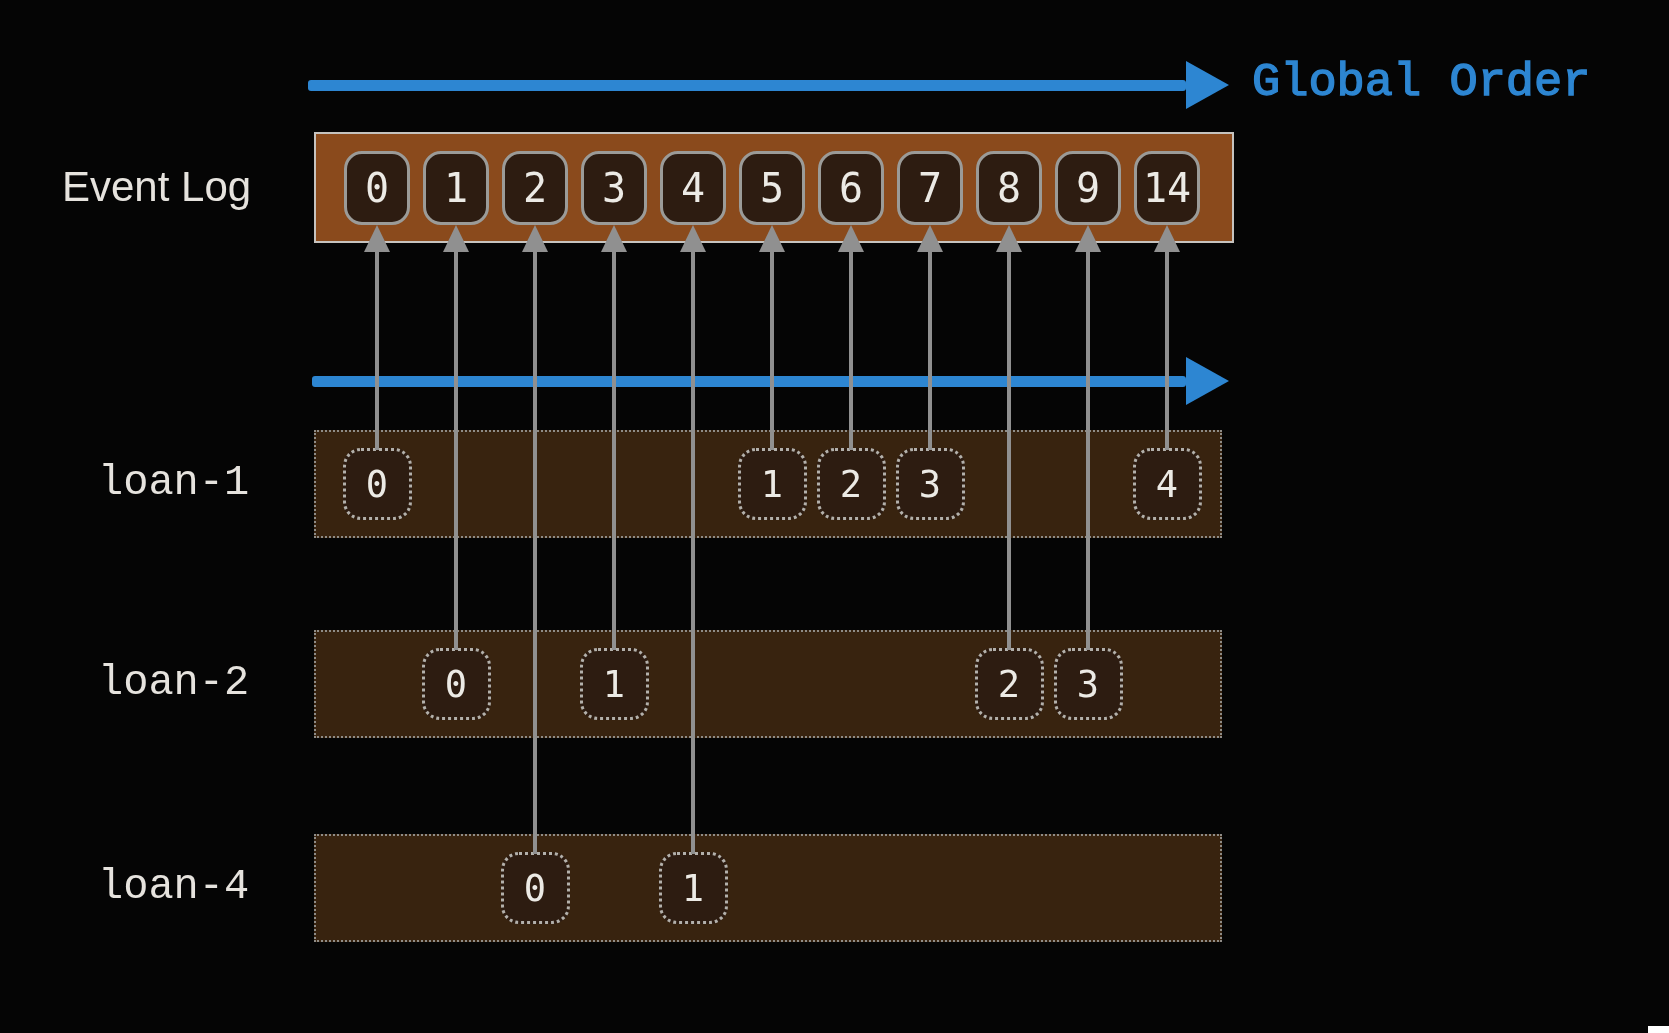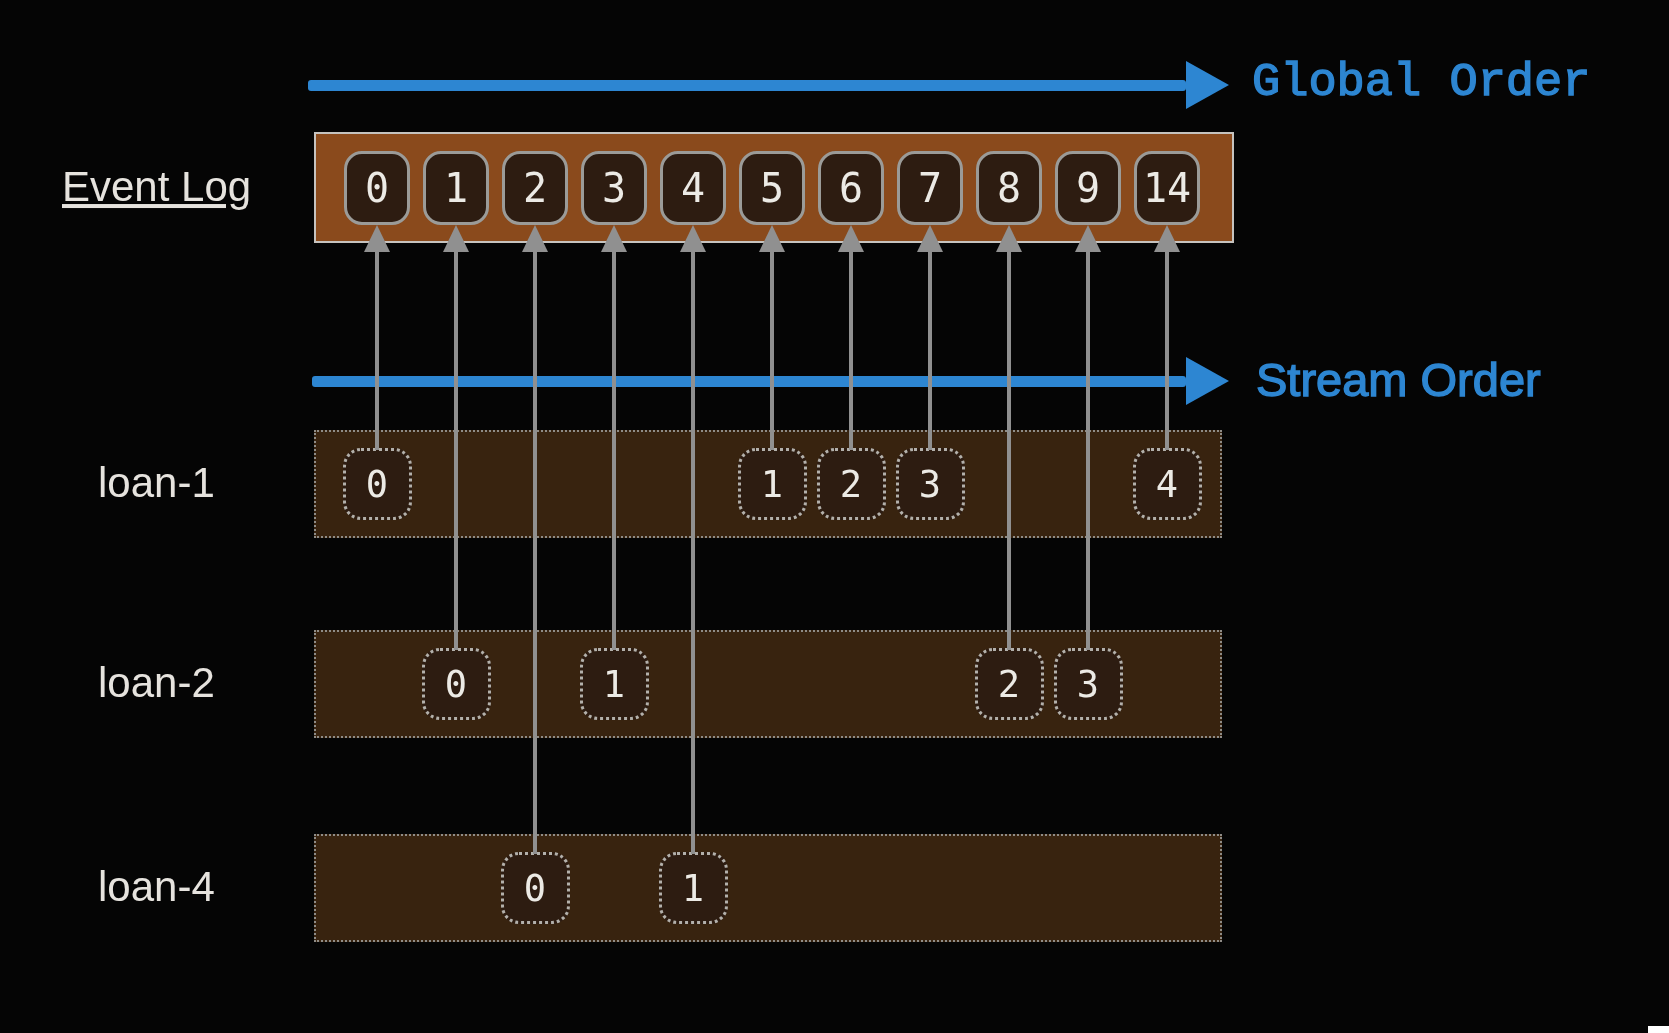--- a/index.html
+++ b/index.html
@@ -1,48 +1,47 @@
 <!DOCTYPE html>
 <html><head>
 <meta charset="utf-8">
 <style>
   *{box-sizing:border-box;margin:0;padding:0;}
   html,body{background:#000;}
   .canvas{position:relative;width:1669px;height:1033px;background:var(--bg,#050505);overflow:hidden;
           font-family:"Liberation Sans",sans-serif;}
-  .sans-label{position:absolute;color:var(--text-light);font-size:42px;transform:translateY(-52%);white-space:nowrap;text-decoration:underline;}
+  .sans-label{position:absolute;color:var(--text-light);font-size:42px;transform:translateY(-52%);white-space:nowrap;}
   .blue-label{position:absolute;font-size:47px;color:var(--accent);transform:translateY(-52%);white-space:nowrap;
               -webkit-text-stroke:1.4px var(--accent);}
   .shaft{position:absolute;height:11px;background:var(--accent);border-radius:3px;}
   .head{position:absolute;width:0;height:0;border-top:24px solid transparent;border-bottom:24px solid transparent;border-left:43px solid var(--accent);}
   .log{position:absolute;background:var(--log-fill);border:2px solid var(--log-border);}
   .log-box{position:absolute;background:var(--box-fill);border:3px solid var(--box-border);border-radius:18px;
            display:flex;align-items:center;justify-content:center;color:var(--num-text);
            font-family:"DejaVu Sans Mono",monospace;font-size:40px;}
   .bar{position:absolute;background:var(--bar-fill);border:2px dotted var(--bar-border);}
   .stream-box{position:absolute;background:var(--box-fill);border:3px dotted var(--dash-border);border-radius:18px;
            display:flex;align-items:center;justify-content:center;color:var(--num-text);
            font-family:"DejaVu Sans Mono",monospace;font-size:37px;}
-  .loan-label{position:absolute;color:var(--text-light);font-size:42px;font-family:Liberation Sans, sans-serif;transform:translateY(-52%);white-space:nowrap;}
+  .loan-label{position:absolute;color:var(--text-light);font-size:42px;font-family:Liberation Mono, monospace;transform:translateY(-52%);white-space:nowrap;}
   .corner-artifact{position:absolute;background:#ffffff;}
   svg.overlay{position:absolute;left:0;top:0;pointer-events:none;}
 </style>
 </head>
 <body>
 
 <div class="canvas" id="canvas" style="--bg: #050505; --accent: #2d86d2; --log-fill: #8a4a1c; --log-border: #c6c3bf; --box-fill: #2d1c11; --box-border: #9b9b98; --bar-fill: #38230f; --bar-border: #8f8c87; --dash-border: #b3b0ab; --text-light: #e6e3de; --num-text: #eceae5;">
   <div class="sans-label" id="eventLogLabel" style="left: 62px; top: 188px;">Event Log</div>
 
   <div class="shaft" id="globalShaft" style="left: 308px; top: 80px; width: 878px;"></div>
   <div class="head" id="globalHead" style="left: 1186px; top: 61px;"></div>
   <div class="blue-label" id="globalLabel" style="left: 1252px; top: 84px; font-family: Liberation Mono, monospace;">Global Order</div>
 
   <div class="shaft" id="streamShaft" style="left: 312px; top: 376px; width: 874px;"></div>
   <div class="head" id="streamHead" style="left: 1186px; top: 357px;"></div>
-  <div class="blue-label" id="streamLabel" style="left: 1256px; top: 381px;">Stream Order</div>
 
   <div class="log" id="log" style="left: 314px; top: 132px; width: 920px; height: 111px;"></div>
   <div class="log-box" style="left: 344px; top: 150.5px; width: 66px; height: 74px;">0</div>
     <div class="log-box" style="left: 423px; top: 150.5px; width: 66px; height: 74px;">1</div>
     <div class="log-box" style="left: 502px; top: 150.5px; width: 66px; height: 74px;">2</div>
     <div class="log-box" style="left: 581px; top: 150.5px; width: 66px; height: 74px;">3</div>
     <div class="log-box" style="left: 660px; top: 150.5px; width: 66px; height: 74px;">4</div>
     <div class="log-box" style="left: 739px; top: 150.5px; width: 66px; height: 74px;">5</div>
     <div class="log-box" style="left: 818px; top: 150.5px; width: 66px; height: 74px;">6</div>
     <div class="log-box" style="left: 897px; top: 150.5px; width: 66px; height: 74px;">7</div>

